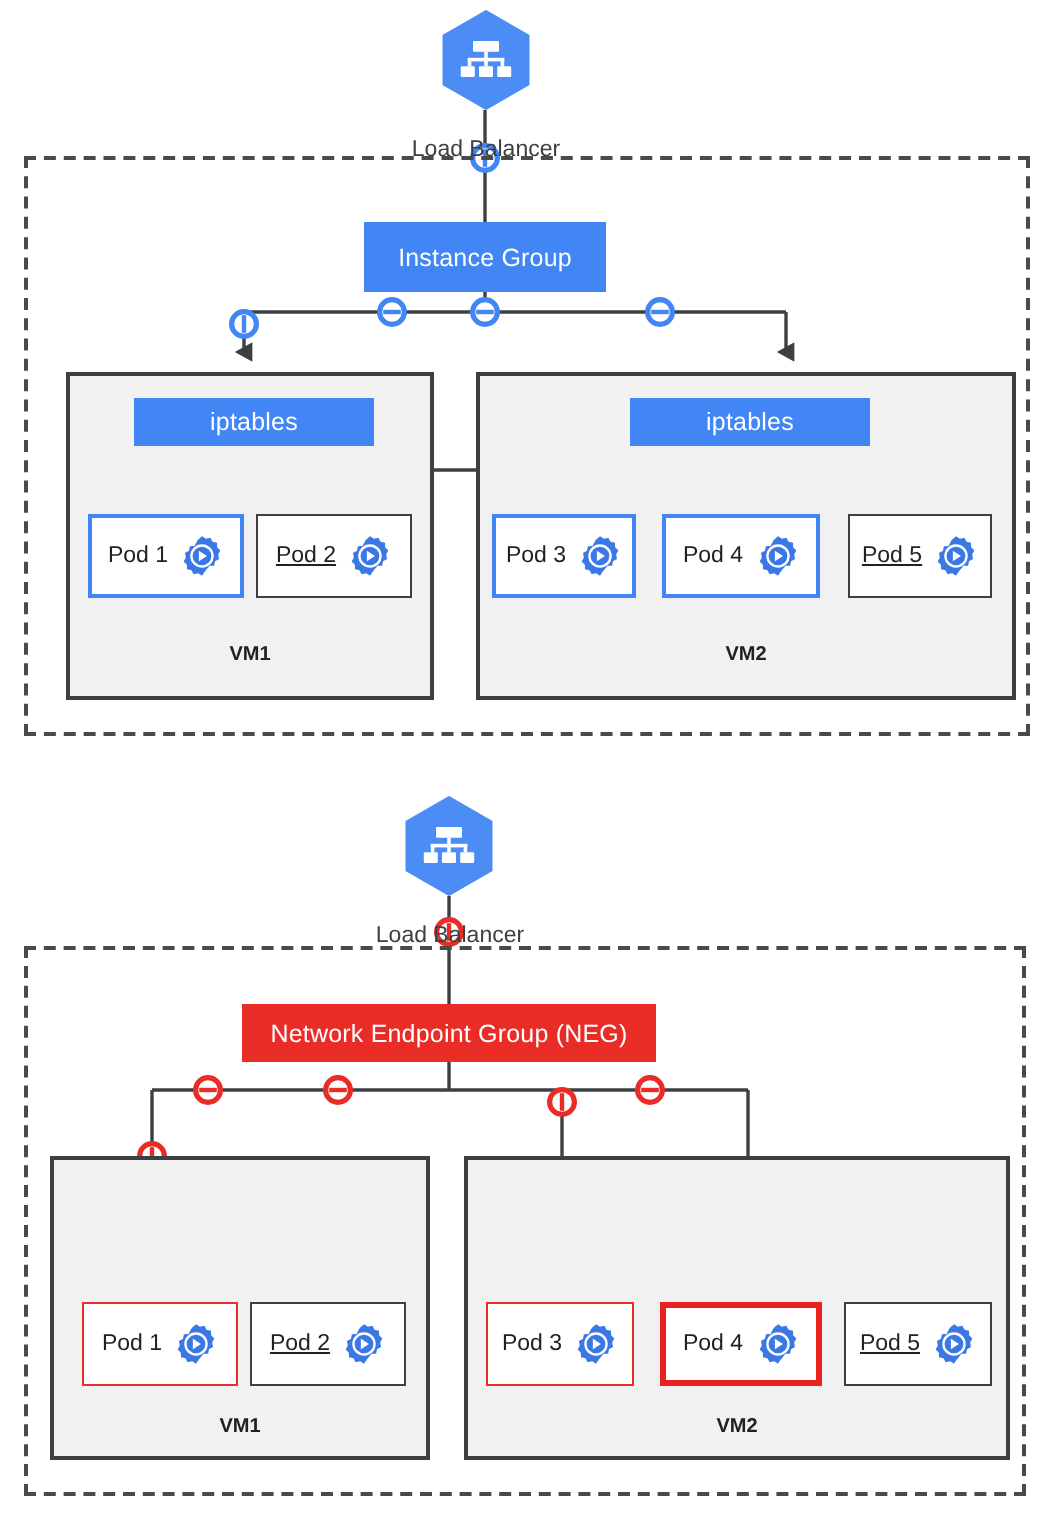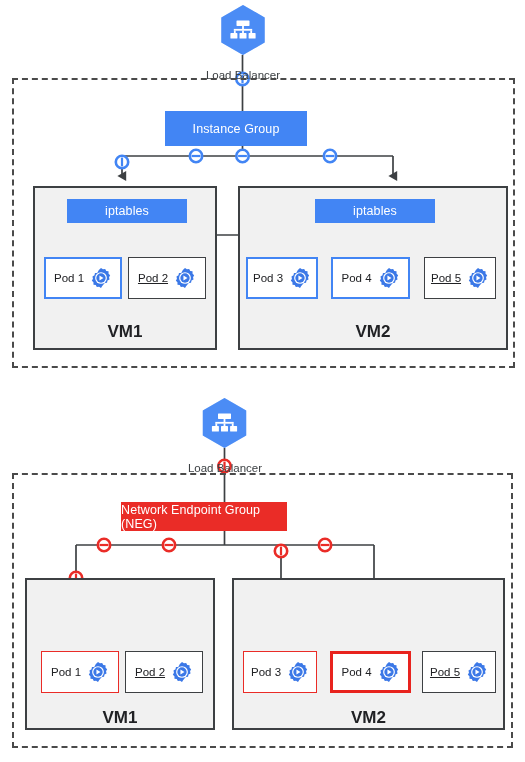--- a/index.html
+++ b/index.html
@@ -18,21 +18,21 @@
     border:2px dashed #4a4a4a;
     background:transparent;
   }
 
   .vm-box{
     border:2px solid #3d4043;
     background:#f1f1f1;
   }
   .vm-label{
     position:absolute;
-    font-size:17px;font-weight:bold;color:#202124;
+    font-size:10px;font-weight:bold;color:#202124;
     text-align:center;
   }
 
   .blue-box{
     background:#4285f4;
     color:#ffffff;
     display:flex;align-items:center;justify-content:center;
     font-size:12.5px;letter-spacing:.1px;
   }
   .red-box{
@@ -225,21 +225,21 @@
       </g>
     </g>
   </svg>
 
   <div class="abs lb" style="left:200px;top:52px;width:86px;">
     <div class="lb-label">Load Balancer</div>
   </div>
 
   <div class="abs dashed-zone" style="left:12px;top:78px;width:503px;height:290px;"></div>
 
-  <div class="abs blue-box" style="left:165px;top:111px;width:142px;height:35px;">
+  <div class="abs blue-box" style="left:182px;top:111px;width:121px;height:35px;">
     <span>Instance Group</span>
   </div>
 
   <div class="abs vm-box" style="left:33px;top:186px;width:184px;height:164px;"></div>
   <div class="abs blue-box" style="left:67px;top:199px;width:120px;height:24px;">
     <span>iptables</span>
   </div>
   <div class="abs pod blue" style="left:44px;top:257px;width:78px;height:42px;">
     <span class="pod-text">Pod 1</span>
     <svg class="gear" width="22" height="22" viewBox="0 0 24 24">
@@ -292,21 +292,21 @@
     </svg>
   </div>
   <div class="vm-label" style="left:238px;top:322px;width:270px;">VM2</div>
 
   <div class="abs lb" style="left:182px;top:445px;width:86px;">
     <div class="lb-label">Load Balancer</div>
   </div>
 
   <div class="abs dashed-zone" style="left:12px;top:473px;width:501px;height:275px;"></div>
 
-  <div class="abs red-box" style="left:121px;top:502px;width:166px;height:29px;">
+  <div class="abs red-box" style="left:121px;top:502px;width:207px;height:29px;">
     <span>Network Endpoint Group (NEG)</span>
   </div>
 
   <div class="abs vm-box" style="left:25px;top:578px;width:190px;height:152px;"></div>
   <div class="abs pod red" style="left:41px;top:651px;width:78px;height:42px;">
     <span class="pod-text">Pod 1</span>
     <svg class="gear" width="22" height="22" viewBox="0 0 24 24">
       <path fill="#3b78e7" d="M12 1.2l2.1 1.35 2.45-.5 1.2 2.2 2.45.5.05 2.5 1.75 1.75-1.2 2.2.5 2.45-2.2 1.2-.5 2.45-2.5.05L13.35 20.7 12 22.8l-2.1-1.35-2.45.5-1.2-2.2-2.45-.5-.05-2.5L2 14.95l1.2-2.2-.5-2.45 2.2-1.2.5-2.45 2.5-.05L9.65 3.3z"></path>
       <circle cx="12" cy="12" r="6.4" fill="#ffffff"></circle>
       <circle cx="12" cy="12" r="5.1" fill="#3b78e7"></circle>

